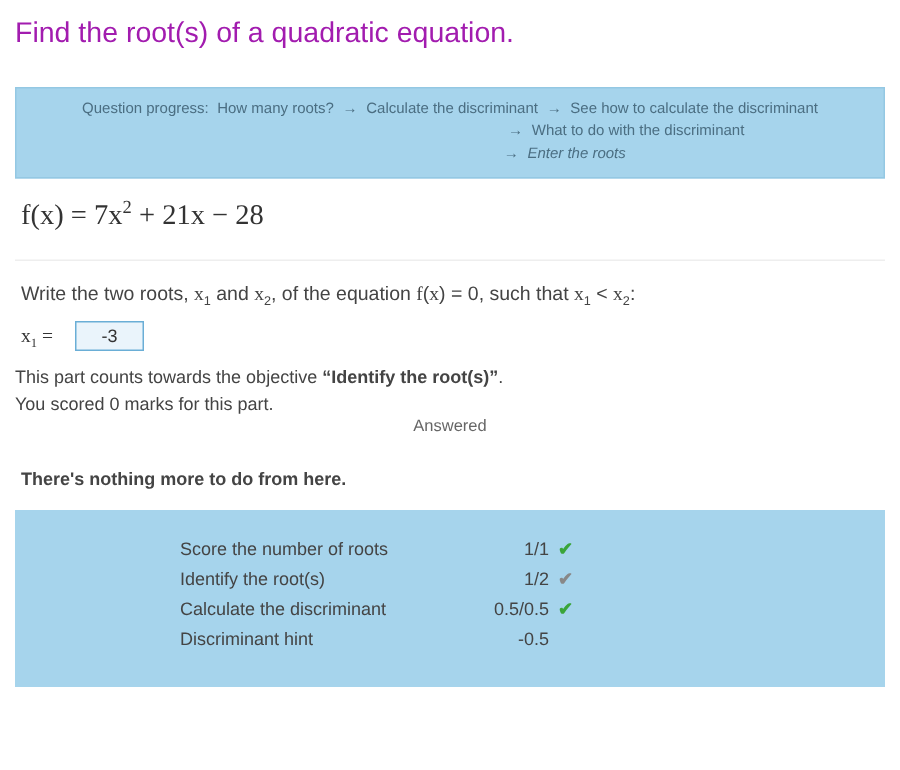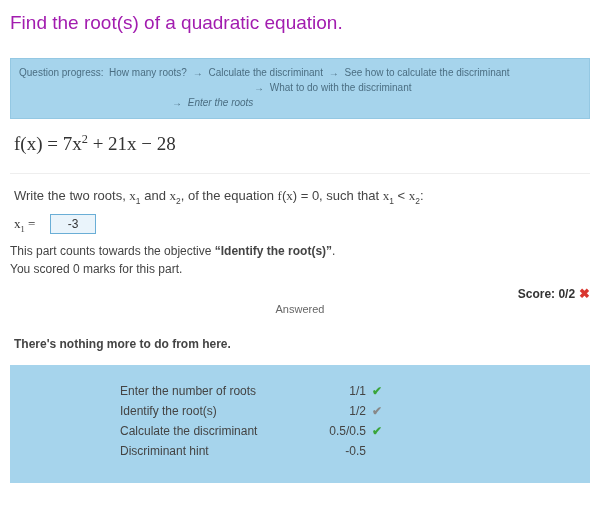--- a/index.html
+++ b/index.html
@@ -18,20 +18,21 @@
     color: #a21caf;
     margin: 4px 0 24px 0;
   }
   .progress {
     background: #a6d4ec;
     border: 1px solid #94c8e3;
     padding: 6px 8px 8px 8px;
     font-size: 10px;
     color: #4b6e82;
     line-height: 1.5;
+    text-align: center;
   }
   .progress .row { display: block; }
   .progress .arrow { margin: 0 3px; }
   .progress .current { font-style: italic; }
   .indent1 { padding-left: 232px; display:block; }
   .indent2 { padding-left: 150px; display:block; }
   .eqn {
     font-family: "Cambria Math", "STIX", Georgia, serif;
     font-size: 19px;
     color: #333;
@@ -143,32 +144,28 @@
   </div>
 
 
   <div class="feedback">
     <div>
       <span>This part counts towards the objective </span><span class="bold">“Identify the root(s)”</span><span>.</span>
     </div>
     <div style="margin-top:4px;">You scored 0 marks for this part.</div>
   </div>
 
-  <div class="score-row">
-    <span>Score:</span>&nbsp;<span>0/2</span>
-    <span class="x-icon">✖</span>
-  </div>
   <div class="answered">Answered</div>
 
   <div class="nothing">There's nothing more to do from here.</div>
 
   <div class="summary">
     <div class="summary-inner">
       <div class="srow">
-        <span>Enter the number of roots</span>
+        <span>Score the number of roots</span>
         <span class="sc">1/1</span>
         <span class="ic check-green">✔</span>
       </div>
       <div class="srow">
         <span>Identify the root(s)</span>
         <span class="sc">1/2</span>
         <span class="ic check-grey">✔</span>
       </div>
       <div class="srow">
         <span>Calculate the discriminant</span>

